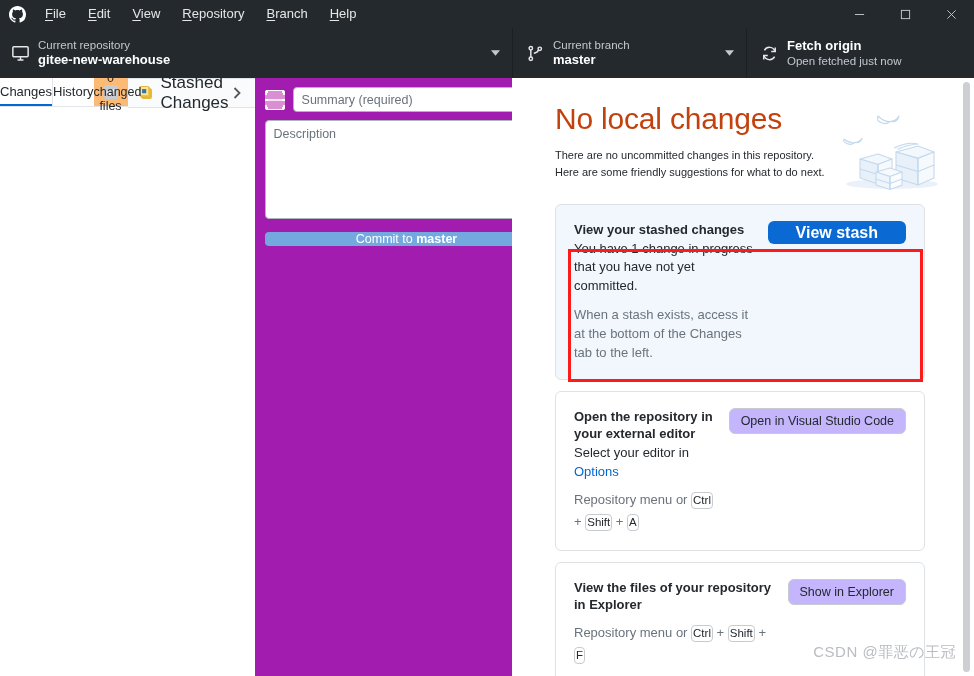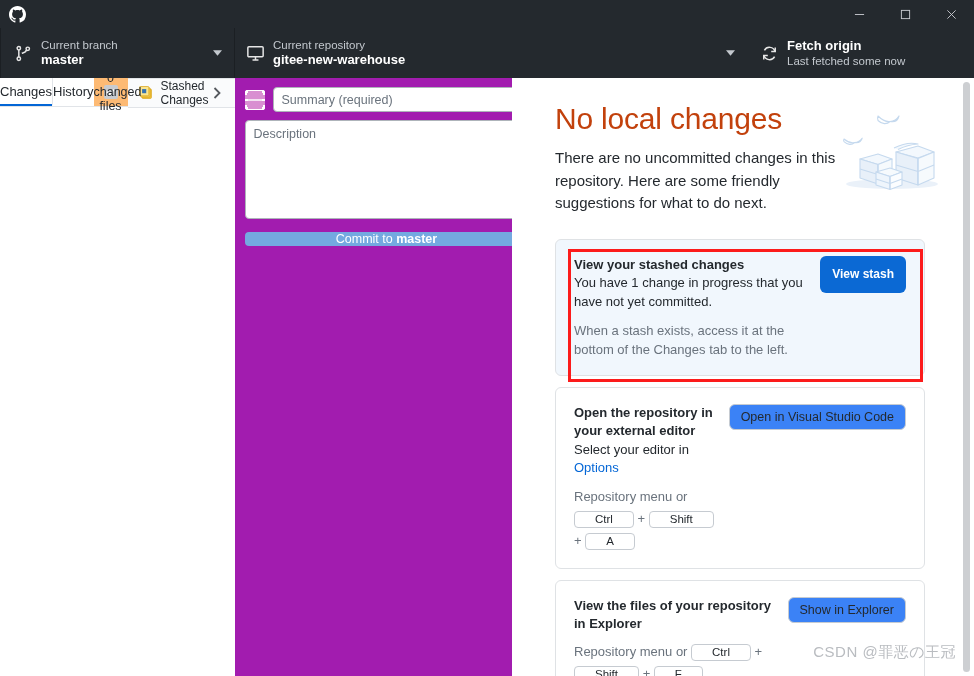--- a/index.html
+++ b/index.html
@@ -142,21 +142,21 @@
   .stash-row {
     height: 30px; flex: 0 0 30px;
     display: flex; align-items: center;
     padding: 0 10px 0 11px;
     background: #fafbfc;
     border-top: 1px solid #e1e4e8;
     border-bottom: 1px solid #e1e4e8;
     cursor: default;
   }
   .stash-icon { width: 22px; flex: 0 0 22px; display: flex; align-items: center; }
-  .stash-label { flex: 1; font-size: 12px; color: #24292e; }
+  .stash-label { flex: 1; font-size: 17px; color: #24292e; }
   .stash-chev { width: 16px; flex: 0 0 16px; display: flex; align-items: center; justify-content: center; }
   .stash-chev svg { width: 8px; height: 12px; fill: none; stroke: #55595e; stroke-width: 1.8; }
 
   
   .commit-form {
     flex: 0 0 auto;
     padding: 9px 10px 10px 10px;
     background: #a21caf;
   }
   .summary-row { display: flex; align-items: center; gap: 8px; }
@@ -214,21 +214,21 @@
   }
   .bs-title {
     font-size: 30px;
     font-weight: normal;
     color: #c2410c;
     letter-spacing: -0.2px;
     line-height: 1;
   }
   .bs-sub {
     margin-top: 13px;
-    font-size: 15px;
+    font-size: 11px;
     color: #24292e;
     line-height: 1.5;
     max-width: 285px;
   }
   .bs-illustration {
     position: absolute;
     right: 28px; top: 18px;
     width: 112px; height: 100px;
     pointer-events: none;
   }
@@ -261,39 +261,39 @@
     font-size: 13px; color: #6a737d; line-height: 1.45; margin-top: 10px;
   }
   .card-hint {
     font-size: 13px; color: #6a737d; line-height: 1.7; margin-top: 8px;
   }
   .card-link { color: #0366d6; cursor: pointer; }
   .kbd {
     display: inline-block;
     border: 1px solid #c6cbd1;
     border-radius: 4px;
-    padding: 0 20px;
+    padding: 0 1px;
     font-size: 11.5px;
     line-height: 15px;
     color: #24292e;
     background: #fff;
   }
   .card-action { flex: 0 0 auto; display: flex; align-items: center; }
   .btn-primary {
     background: #0b69d4;
     color: #fff;
     border: none; border-radius: 6px;
-    font-size: 12px; font-weight: bold;
+    font-size: 16px; font-weight: bold;
     font-family: "Liberation Sans", sans-serif;
-    padding: 0 12px; height: 37px;
+    padding: 0 28px; height: 23px;
     cursor: default;
     white-space: nowrap;
   }
   .btn-secondary {
-    background: #3b82f6;
+    background: #c4b5fd;
     color: #24292e;
     border: 1px solid #c6cbd1; border-radius: 6px;
     font-size: 12.5px;
     font-family: "Liberation Sans", sans-serif;
     padding: 0 11px; height: 26px;
     cursor: default;
     white-space: nowrap;
   }
 
   
@@ -330,40 +330,66 @@
 <body>
 
 <div id="app">
 
   <div class="titlebar">
     <div class="gh-logo">
       <svg viewBox="0 0 16 16">
           <path d="M8 0C3.58 0 0 3.58 0 8c0 3.54 2.29 6.53 5.47 7.59.4.07.55-.17.55-.38 0-.19-.01-.82-.01-1.49-2.01.37-2.53-.49-2.69-.94-.09-.23-.48-.94-.82-1.13-.28-.15-.68-.52-.01-.53.63-.01 1.08.58 1.23.82.72 1.21 1.87.87 2.33.66.07-.52.28-.87.51-1.07-1.78-.2-3.64-.89-3.64-3.95 0-.87.31-1.59.82-2.15-.08-.2-.36-1.02.08-2.12 0 0 .67-.21 2.2.82.64-.18 1.32-.27 2-.27s1.36.09 2 .27c1.53-1.04 2.2-.82 2.2-.82.44 1.1.16 1.92.08 2.12.51.56.82 1.27.82 2.15 0 3.07-1.87 3.75-3.65 3.95.29.25.54.73.54 1.48 0 1.07-.01 1.93-.01 2.2 0 .21.15.46.55.38A8.012 8.012 0 0 0 16 8c0-4.42-3.58-8-8-8z"></path>
         </svg>
     </div>
+    <div class="menubar">
+      <div class="menu-item"><u>F</u>ile</div>
+      <div class="menu-item"><u>E</u>dit</div>
+      <div class="menu-item"><u>V</u>iew</div>
+      <div class="menu-item"><u>R</u>epository</div>
+      <div class="menu-item"><u>B</u>ranch</div>
+      <div class="menu-item"><u>H</u>elp</div>
+    </div>
     <div class="win-controls">
       <div class="win-btn">
         <svg viewBox="0 0 12 12">
             <path d="M1 6h10" stroke="currentColor" stroke-width="1"></path>
           </svg>
       </div>
       <div class="win-btn">
         <svg viewBox="0 0 12 12">
             <rect x="1.5" y="1.5" width="9" height="9" fill="none" stroke="currentColor" stroke-width="1"></rect>
           </svg>
       </div>
       <div class="win-btn close">
         <svg viewBox="0 0 12 12">
             <path d="M1.5 1.5l9 9M10.5 1.5l-9 9" stroke="currentColor" stroke-width="1"></path>
           </svg>
       </div>
     </div>
   </div>
 
   <div class="toolbar">
+
+    <div class="tb-section tb-repo">
+      <div class="tb-icon">
+        <svg viewBox="0 0 16 16">
+          <rect x="0.8" y="1.6" width="14.4" height="9.4" rx="1"></rect>
+          <path d="M5.2 14.2h5.6M8 11v3.2"></path>
+        </svg>
+      </div>
+      <div class="tb-text">
+        <div class="tb-label">Current repository</div>
+        <div class="tb-value">gitee-new-warehouse</div>
+      </div>
+      <div class="tb-caret">
+        <svg viewBox="0 0 10 6">
+            <path d="M0 0h10L5 6z"></path>
+          </svg>
+      </div>
+    </div>
 
     <div class="tb-section tb-branch">
       <div class="tb-icon">
         <svg viewBox="0 0 16 16">
           <circle cx="3.6" cy="3" r="1.6"></circle>
             <circle cx="3.6" cy="13" r="1.6"></circle>
             <circle cx="12" cy="3.6" r="1.6"></circle>
           <path d="M3.6 4.6v6.8M10.6 4.6c0 2.4-2.6 2.6-4.2 3.2"></path>
         </svg>
       </div>
@@ -371,48 +397,30 @@
         <div class="tb-label">Current branch</div>
         <div class="tb-value">master</div>
       </div>
       <div class="tb-caret">
         <svg viewBox="0 0 10 6">
             <path d="M0 0h10L5 6z"></path>
           </svg>
       </div>
     </div>
 
-    <div class="tb-section tb-repo">
-      <div class="tb-icon">
-        <svg viewBox="0 0 16 16">
-          <rect x="0.8" y="1.6" width="14.4" height="9.4" rx="1"></rect>
-          <path d="M5.2 14.2h5.6M8 11v3.2"></path>
-        </svg>
-      </div>
-      <div class="tb-text">
-        <div class="tb-label">Current repository</div>
-        <div class="tb-value">gitee-new-warehouse</div>
-      </div>
-      <div class="tb-caret">
-        <svg viewBox="0 0 10 6">
-            <path d="M0 0h10L5 6z"></path>
-          </svg>
-      </div>
-    </div>
-
     <div class="tb-section tb-fetch">
       <div class="tb-icon">
         <svg viewBox="0 0 16 16">
           <path d="M13.2 6.2A5.4 5.4 0 0 0 3.2 5.1M2.8 9.8a5.4 5.4 0 0 0 10 1.1"></path>
           <path d="M13.4 2.4v3.8h-3.8M2.6 13.6V9.8h3.8"></path>
         </svg>
       </div>
       <div class="tb-text">
         <div class="tb-value">Fetch origin</div>
-        <div class="tb-label">Last fetched some now</div>
+        <div class="tb-label">Open fetched just now</div>
       </div>
     </div>
 
   </div>
 
   <div class="body">
 
     <div class="left-pane">
 
       <div class="tabs">

